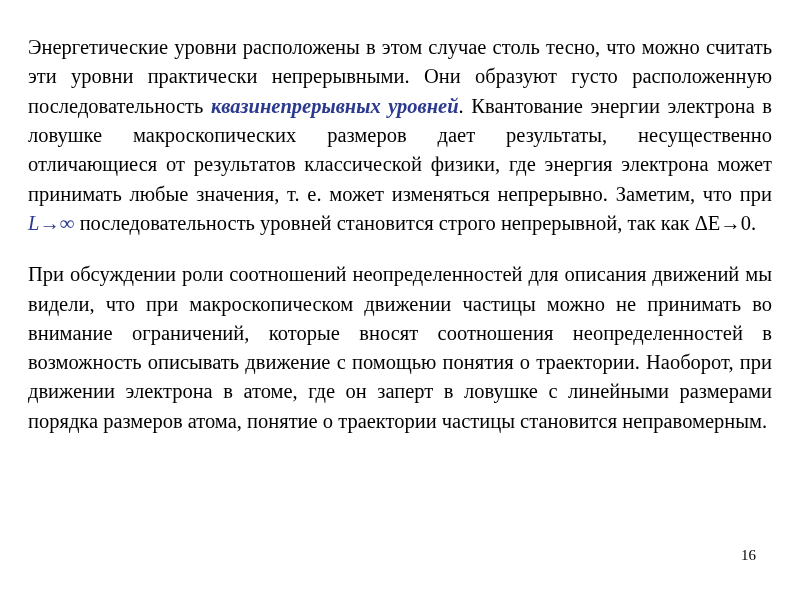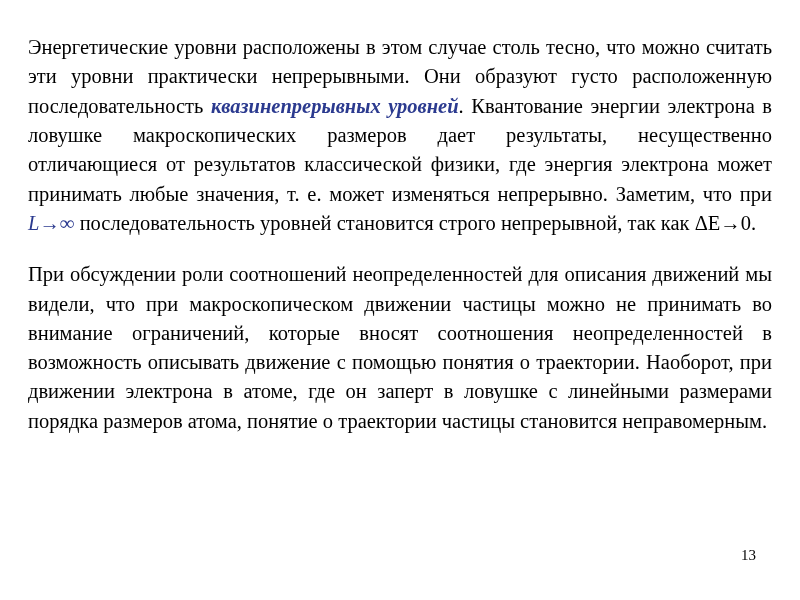--- a/index.html
+++ b/index.html
@@ -57,15 +57,15 @@
 <body>
 
 <div class="slide">
 
   <p class="para">
     <span class="inline">Энергетические уровни расположены в этом случае столь тесно, что можно считать эти уровни практически непрерывными. Они образуют густо расположенную последовательность </span><span class="accent-italic">квазинепрерывных уровней</span><span class="inline">. Квантование энергии электрона в ловушке макроскопических размеров дает результаты, несущественно отличающиеся от результатов классической физики, где энергия электрона может принимать любые значения, т. е. может изменяться непрерывно. Заметим, что при </span><span class="mathvar">L→∞</span><span class="inline"> последовательность уровней становится строго непрерывной, так как ΔE→0.</span>
   </p>
 
   <p class="para">При обсуждении роли соотношений неопределенностей для описания движений мы видели, что при макроскопическом движении частицы можно не принимать во внимание ограничений, которые вносят соотношения неопределенностей в возможность описывать движение с помощью понятия о траектории. Наоборот, при движении электрона в атоме, где он заперт в ловушке с линейными размерами порядка размеров атома, понятие о траектории частицы становится неправомерным.</p>
 
-  <div class="page-number">13</div>
+  <div class="page-number">16</div>
 
 </div>
 
 </body></html>

